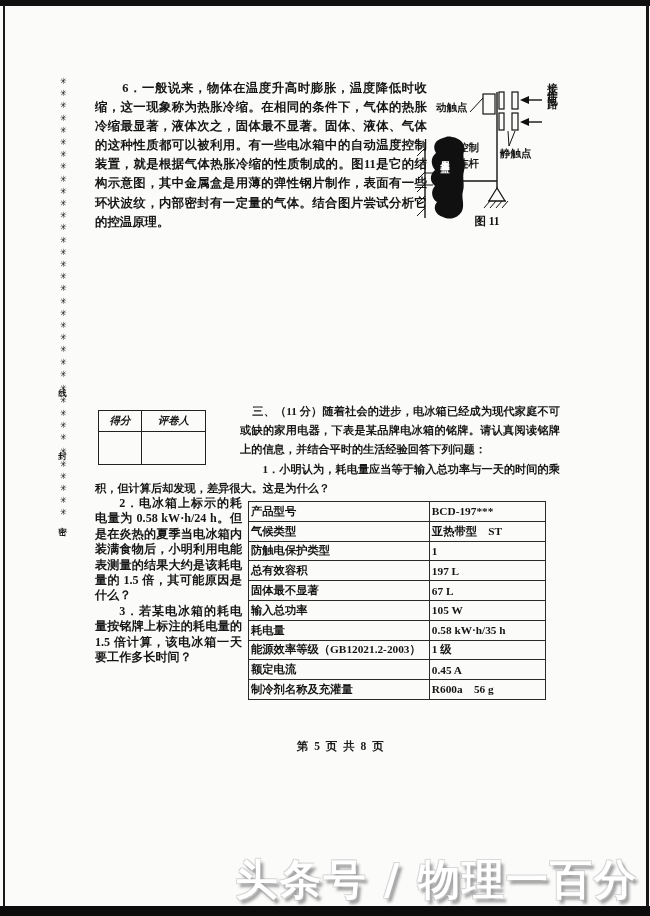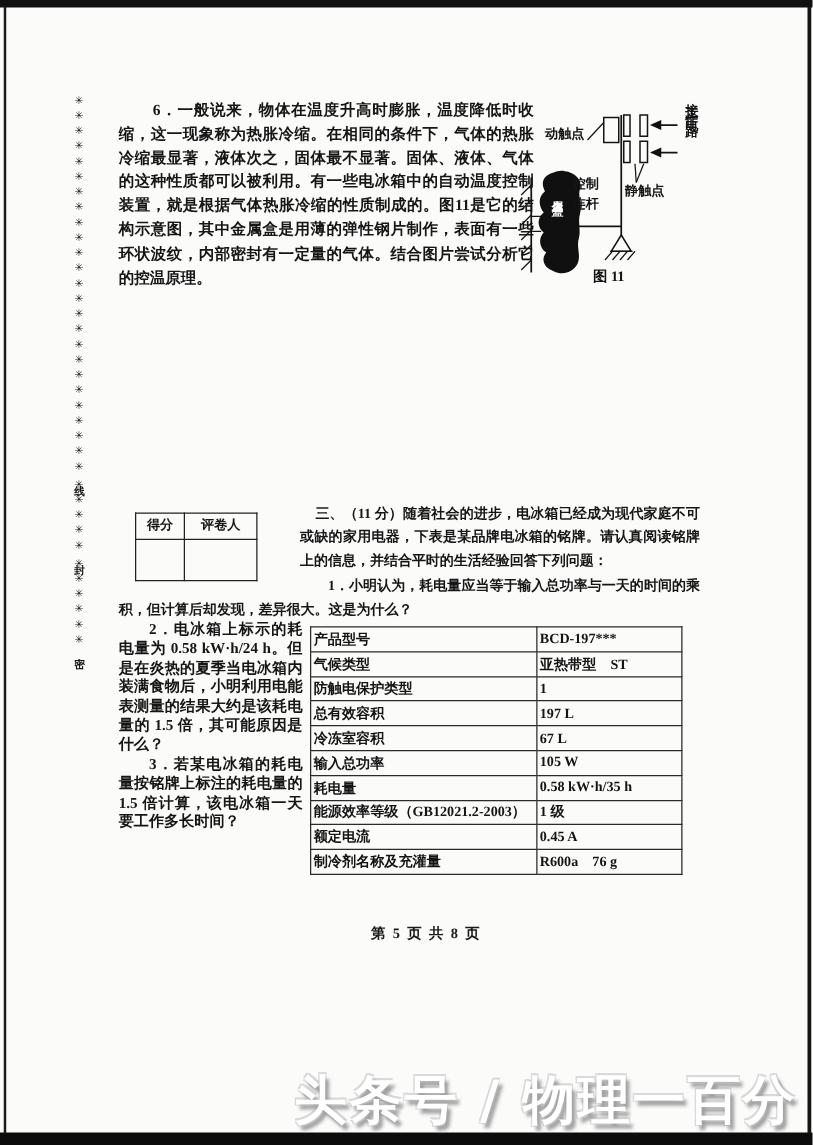--- a/index.html
+++ b/index.html
@@ -48,22 +48,22 @@
   .lbl-metalbox{ left:26px; top:82px; writing-mode:vertical-rl; text-orientation:upright; color:#fff; font-size:9.5px; letter-spacing:1.5px; font-weight:bold; }
   .fig-caption { position:absolute; left:30px; top:144px; width:90px; text-align:center; font-size:11.5px; font-weight:bold; color:#121212; }
 
   
   .sec3 {
     position:absolute; left:95px; top:402px; width:465px;
     font-size:11.2px; line-height:19.2px; text-align:justify; color:#161616; font-weight:bold;
   }
   .score-float { float:left; width:145px; height:66px; }
   .score-table {
-    margin:8px 0 0 13px; width:98px; border-collapse:collapse;
-    font-size:10.5px; font-weight:bold;
+    margin:8px 0 0 3px; width:108px; border-collapse:collapse;
+    font-size:10.5px; font-weight:bold;font-style:italic;
   }
   .score-table td {
     border:1.4px solid #222; text-align:center; vertical-align:middle; padding:0;
   }
   .score-table .hdr td { height:21px; }
   .score-table .blank td { height:33px; }
   .sec3 p.intro { text-indent:1.1em; }
   .sec3 p.q1 { text-indent:2em; }
   .sec3 .heading { font-weight:bold; }
 
@@ -214,41 +214,41 @@
       </tr>
   <tr>
         <td class="lbl">防触电保护类型</td>
         <td class="val">1</td>
       </tr>
   <tr>
         <td class="lbl">总有效容积</td>
         <td class="val">197 L</td>
       </tr>
   <tr>
-        <td class="lbl">冷冻室容积</td>
+        <td class="lbl">固体最不显著</td>
         <td class="val">67 L</td>
       </tr>
   <tr>
         <td class="lbl">输入总功率</td>
         <td class="val">105 W</td>
       </tr>
   <tr>
         <td class="lbl">耗电量</td>
         <td class="val">0.58 kW·h/35 h</td>
       </tr>
   <tr>
         <td class="lbl">能源效率等级（GB12021.2-2003）</td>
         <td class="val">1 级</td>
       </tr>
   <tr>
         <td class="lbl">额定电流</td>
         <td class="val">0.45 A</td>
       </tr>
   <tr>
         <td class="lbl">制冷剂名称及充灌量</td>
-        <td class="val">R600a　76 g</td>
+        <td class="val">R600a　56 g</td>
       </tr>
 </tbody>
   </table>
 
 <div class="footer">第 5 页 共 8 页</div>
 
 <div class="watermark">头条号 / 物理一百分</div>
 
 </body></html>

